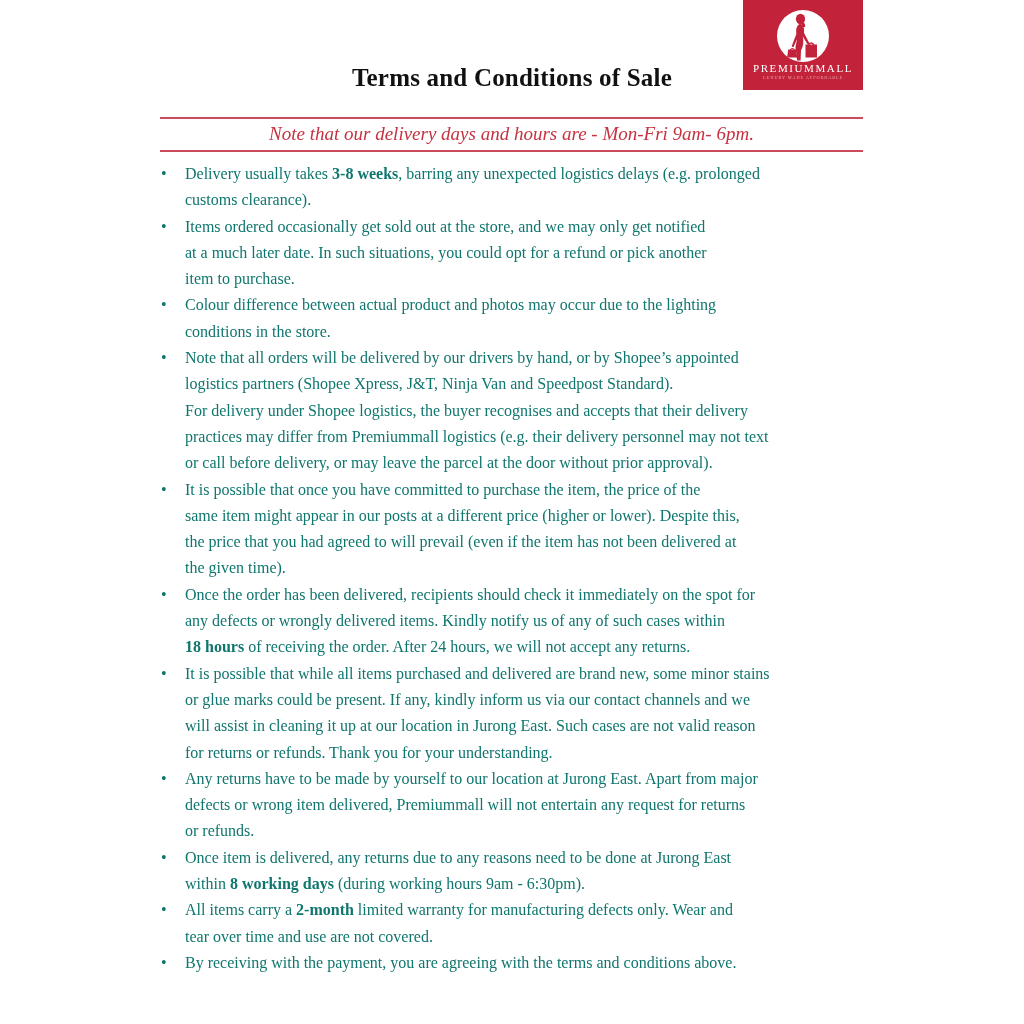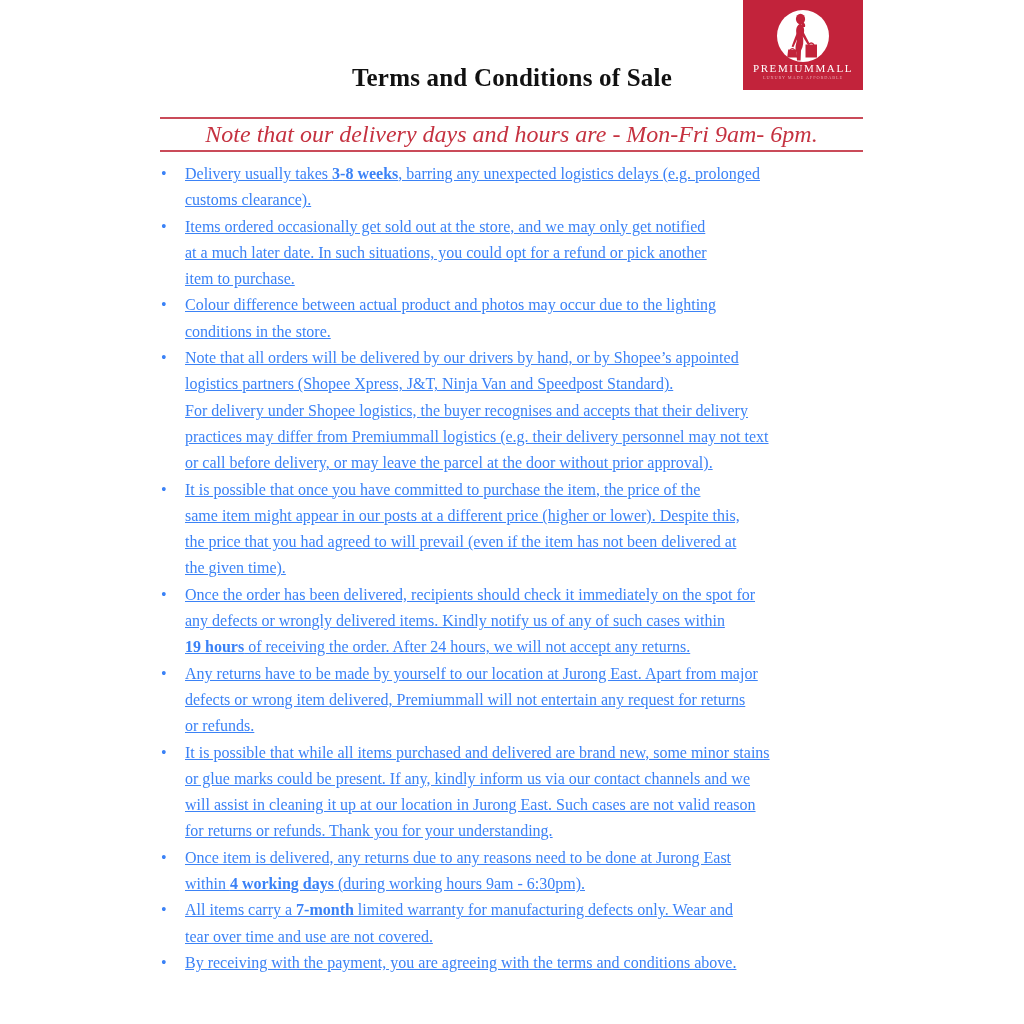--- a/index.html
+++ b/index.html
@@ -45,42 +45,41 @@
     left: 160px;
     width: 703px;
     border-top: 2px solid var(--rule-red, #CA4B59);
     border-bottom: 2px solid var(--rule-red, #CA4B59);
     box-sizing: border-box;
   }
   .notice-text {
     padding: 3px 0 4px 0;
     text-align: center;
     font-style: italic;
-    font-size: 24px;
+    font-size: 19px;
     line-height: 24px;
     color: var(--note-red, #C53240);
   }
 
   
   .terms {
     position: absolute;
     top: 161px;
     left: 160px;
     width: 714px;
     margin: 0;
     padding: 0;
     list-style: none;
   }
   .terms li {
     position: relative;
     padding-left: 25px;
     font-size: 16px;
     line-height: 26.3px;
-    color: #3b82f6;
-    text-decoration: underline;
+    color: #0f766e;
   }
   .terms li::before {
     content: "\2022";
     position: absolute;
     left: 1px;
     top: 0;
     font-size: 16px;
   }
   .terms li b { font-weight: bold; }
 </style>
@@ -114,21 +113,21 @@
   <div class="notice">
     <div class="notice-text">Note that our delivery days and hours are - Mon-Fri 9am- 6pm.</div>
   </div>
 
   <ul class="terms">
       <li>Delivery usually takes <b>3-8 weeks</b>, barring any unexpected logistics delays (e.g. prolonged<br>customs clearance).</li>
       <li>Items ordered occasionally get sold out at the store, and we may only get notified<br>at a much later date. In such situations, you could opt for a refund or pick another<br>item to purchase.</li>
       <li>Colour difference between actual product and photos may occur due to the lighting<br>conditions in the store.</li>
       <li>Note that all orders will be delivered by our drivers by hand, or by Shopee’s appointed<br>logistics partners (Shopee Xpress, J&amp;T, Ninja Van and Speedpost Standard).<br>For delivery under Shopee logistics, the buyer recognises and accepts that their delivery<br>practices may differ from Premiummall logistics (e.g. their delivery personnel may not text<br>or call before delivery, or may leave the parcel at the door without prior approval).</li>
       <li>It is possible that once you have committed to purchase the item, the price of the<br>same item might appear in our posts at a different price (higher or lower). Despite this,<br>the price that you had agreed to will prevail (even if the item has not been delivered at<br>the given time).</li>
-      <li>Once the order has been delivered, recipients should check it immediately on the spot for<br>any defects or wrongly delivered items. Kindly notify us of any of such cases within<br><b>19 hours</b> of receiving the order. After 24 hours, we will not accept any returns.</li>
+      <li>Once the order has been delivered, recipients should check it immediately on the spot for<br>any defects or wrongly delivered items. Kindly notify us of any of such cases within<br><b>18 hours</b> of receiving the order. After 24 hours, we will not accept any returns.</li>
+      <li>It is possible that while all items purchased and delivered are brand new, some minor stains<br>or glue marks could be present. If any, kindly inform us via our contact channels and we<br>will assist in cleaning it up at our location in Jurong East. Such cases are not valid reason<br>for returns or refunds. Thank you for your understanding.</li>
       <li>Any returns have to be made by yourself to our location at Jurong East. Apart from major<br>defects or wrong item delivered, Premiummall will not entertain any request for returns<br>or refunds.</li>
-      <li>It is possible that while all items purchased and delivered are brand new, some minor stains<br>or glue marks could be present. If any, kindly inform us via our contact channels and we<br>will assist in cleaning it up at our location in Jurong East. Such cases are not valid reason<br>for returns or refunds. Thank you for your understanding.</li>
-      <li>Once item is delivered, any returns due to any reasons need to be done at Jurong East<br>within <b>4 working days</b> (during working hours 9am - 6:30pm).</li>
-      <li>All items carry a <b>7-month</b> limited warranty for manufacturing defects only. Wear and<br>tear over time and use are not covered.</li>
+      <li>Once item is delivered, any returns due to any reasons need to be done at Jurong East<br>within <b>8 working days</b> (during working hours 9am - 6:30pm).</li>
+      <li>All items carry a <b>2-month</b> limited warranty for manufacturing defects only. Wear and<br>tear over time and use are not covered.</li>
       <li>By receiving with the payment, you are agreeing with the terms and conditions above.</li>
     </ul>
 
 </div>
 
 </body></html>

